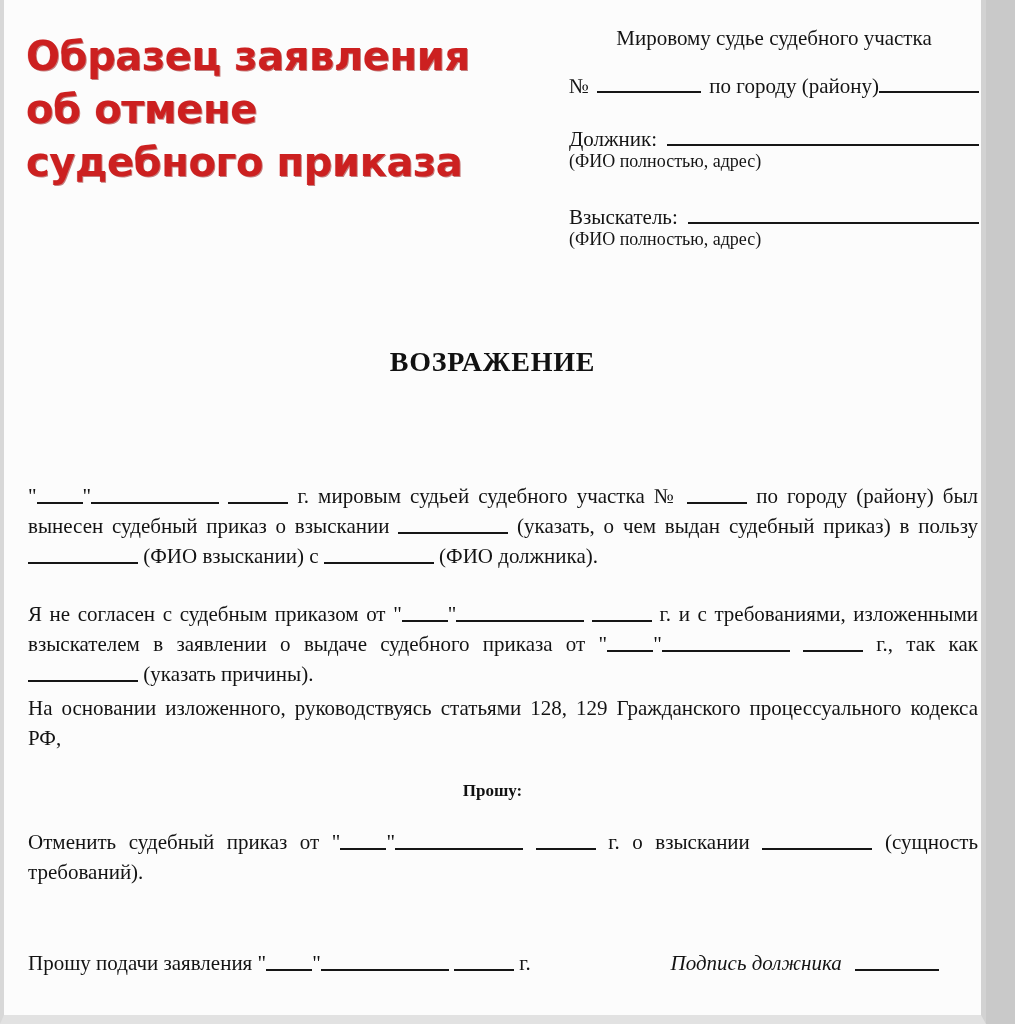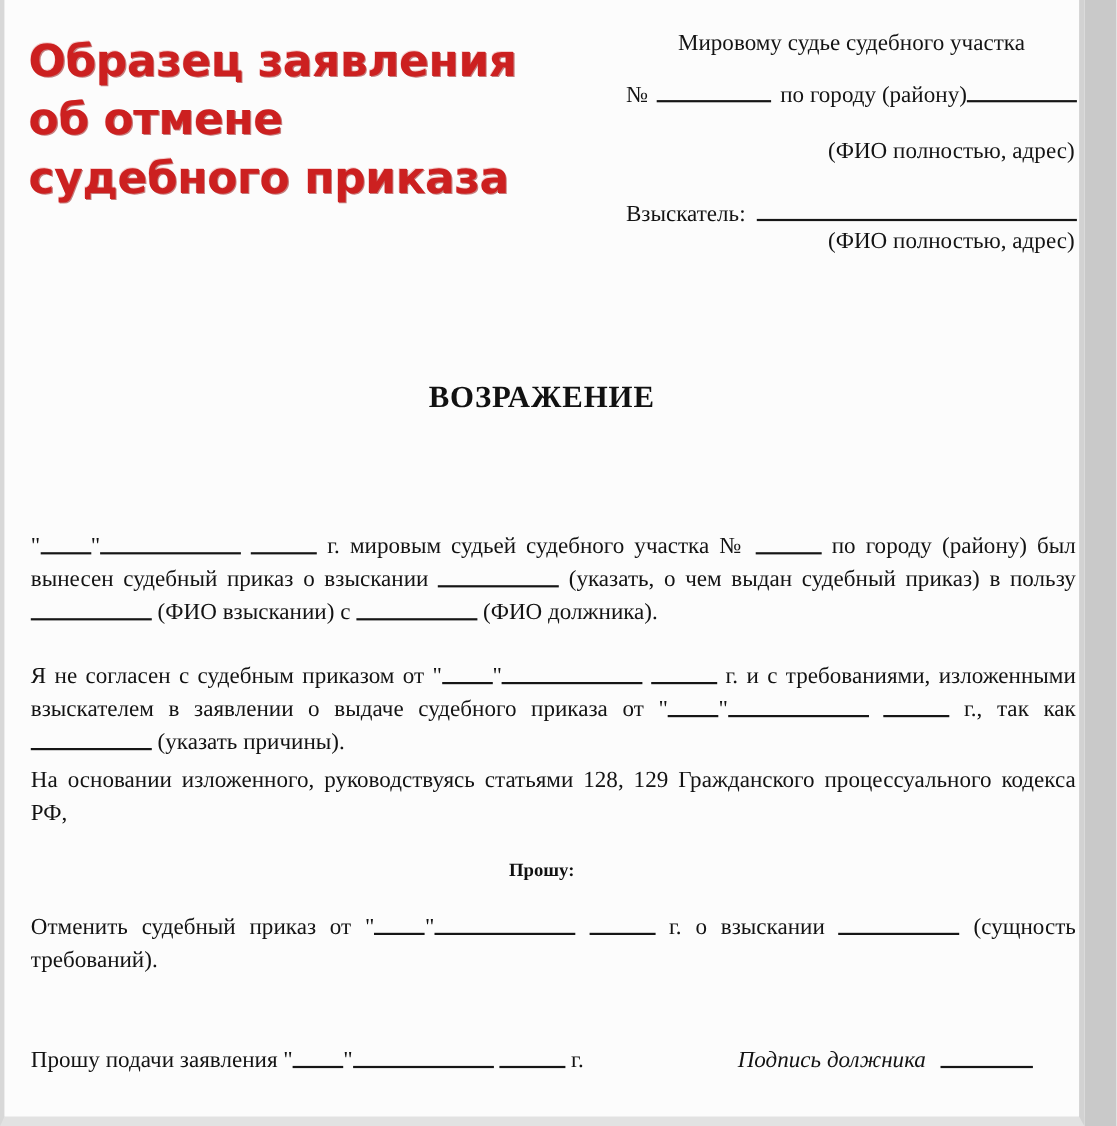--- a/index.html
+++ b/index.html
@@ -58,23 +58,22 @@
     line-height: 1.15;
     color: #141414;
   }
   .addr-row { display: block; white-space: nowrap; }
   .addr-center { text-align: center; }
   .addr-gap-1 { height: 22px; }
   .addr-gap-2 { height: 26px; }
   .addr-gap-3 { height: 30px; }
   .addr-caption {
     display: block;
-    text-align: right;
     padding-right: 2px;
-    font-size: 21px;
+    font-size: 18px;
     line-height: 1.18;
   }
   .addr-flex {
     display: flex;
     align-items: baseline;
     white-space: nowrap;
   }
   .addr-flex > .lbl { flex: 0 0 auto; }
   .addr-flex > .rule { flex: 1 1 auto; }
 
@@ -179,20 +178,24 @@
 
     <div class="addr-flex">
       <span class="lbl">№</span>
       <span class="rule r-md" style="margin:0 8px;"></span>
       <span class="lbl">по городу (району)</span>
       <span class="rule" style="min-width:100px;"></span>
     </div>
 
     <div class="addr-gap-2"></div>
 
+    <div class="addr-flex">
+      <span class="lbl">Должник:</span>
+      <span class="rule" style="margin-left:10px;"></span>
+    </div>
     <span class="addr-caption">(ФИО полностью, адрес)</span>
 
     <div class="addr-gap-3"></div>
 
     <div class="addr-flex">
       <span class="lbl">Взыскатель:</span>
       <span class="rule" style="margin-left:10px;"></span>
     </div>
     <span class="addr-caption">(ФИО полностью, адрес)</span>
   </div>

